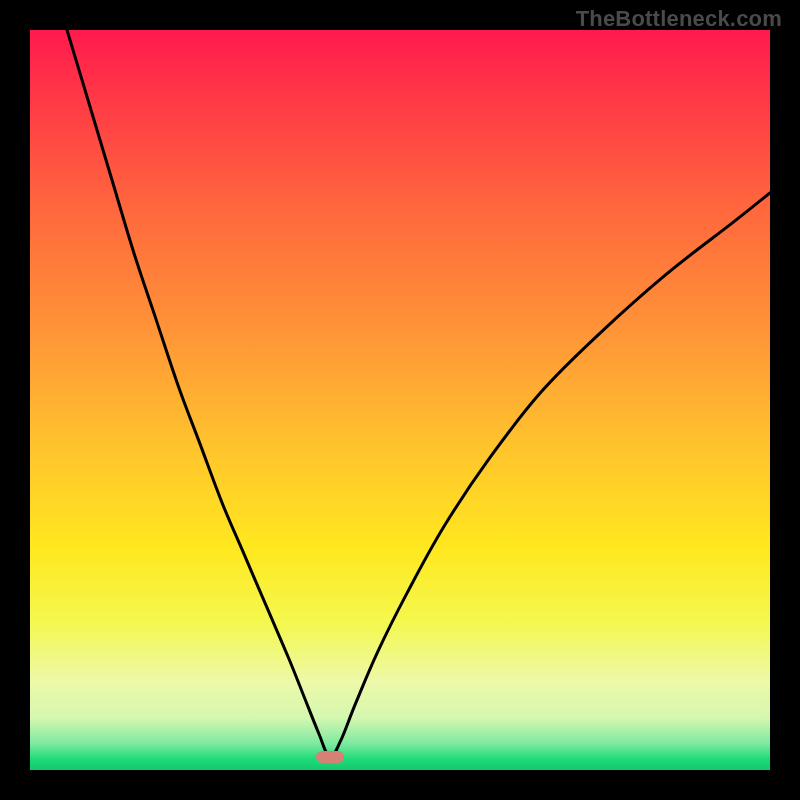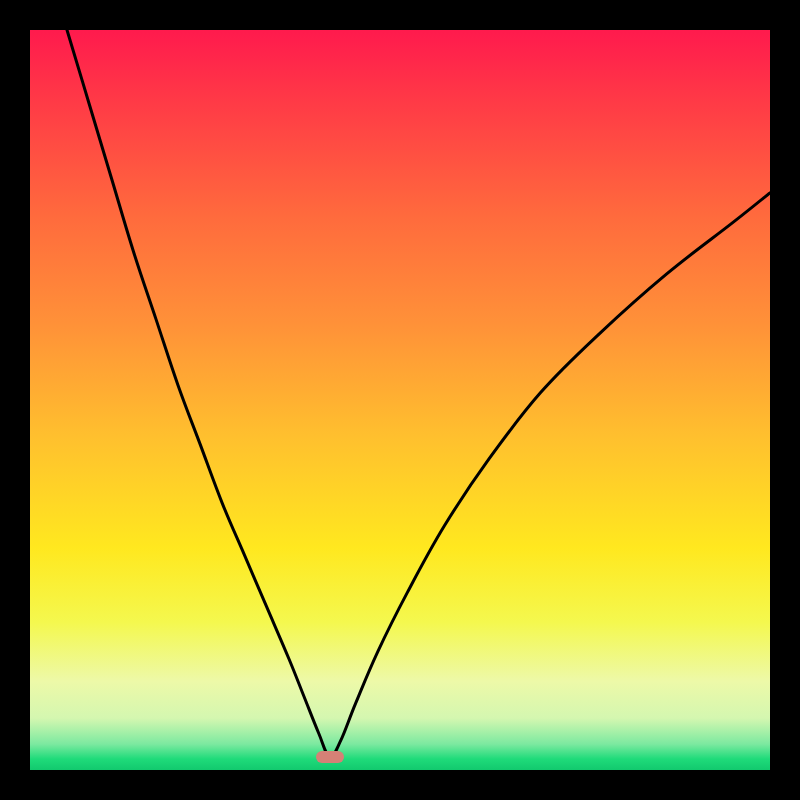--- a/index.html
+++ b/index.html
@@ -59,20 +59,21 @@
     background: #d58176;
     z-index: 6;
     transform: translate(-50%, -50%);
   }
 </style>
 </head>
 <body>
 
 <div class="frame">
 
+  <div class="watermark">TheBottleneck.com</div>
 
   <div class="plot-area">
 
     <svg class="gradient-bg" viewBox="0 0 740 740" preserveAspectRatio="none">
       <defs>
         <linearGradient id="bg-grad" x1="0" y1="0" x2="0" y2="1">
             <stop offset="0%" stop-color="#ff1a4d"></stop>
             <stop offset="10%" stop-color="#ff3b46"></stop>
             <stop offset="25%" stop-color="#ff6a3d"></stop>
             <stop offset="40%" stop-color="#ff9238"></stop>

